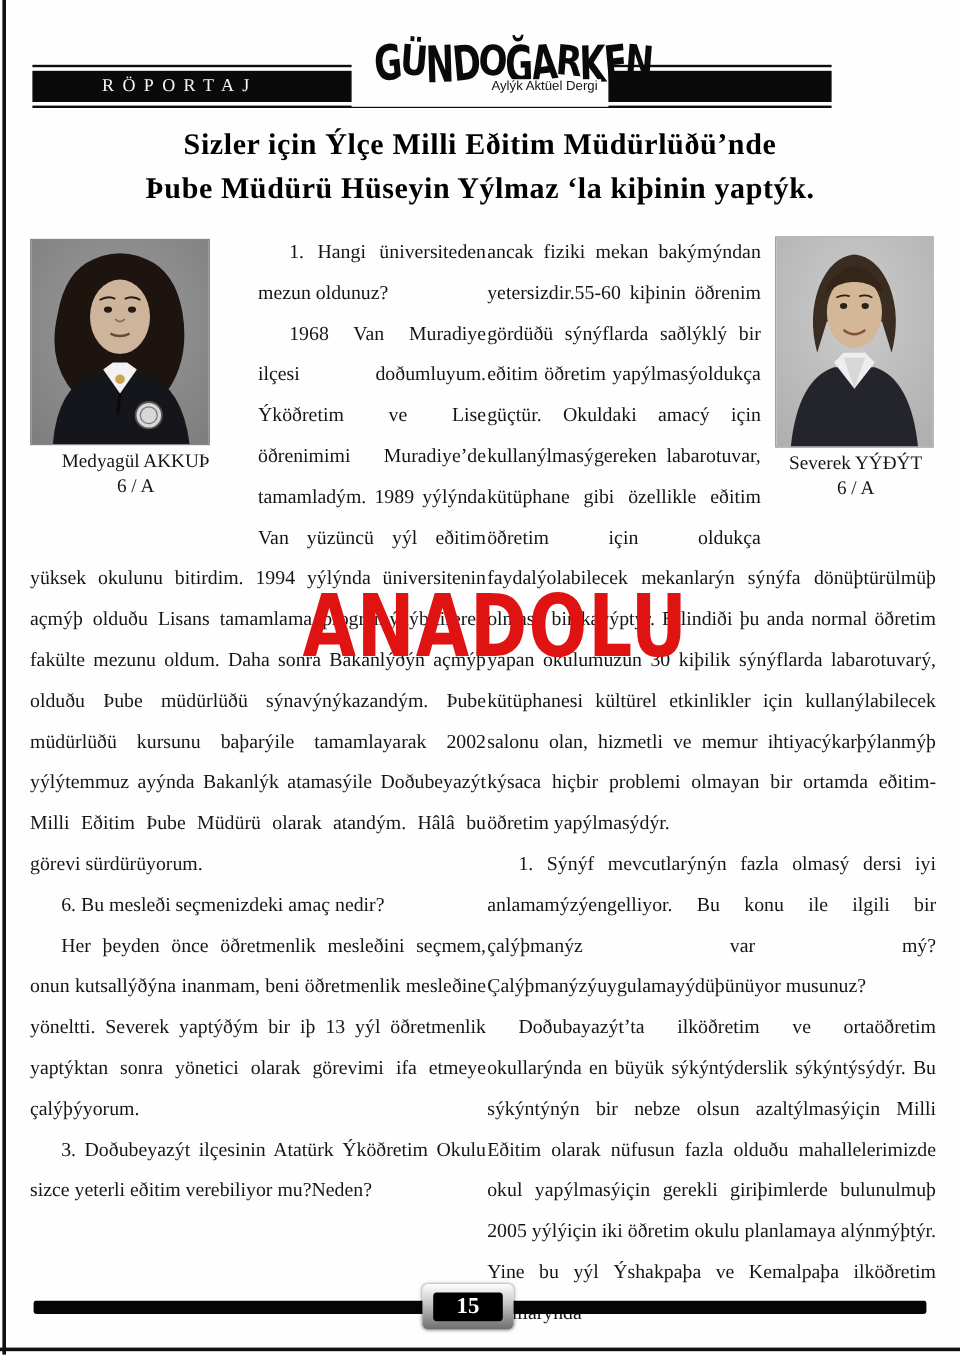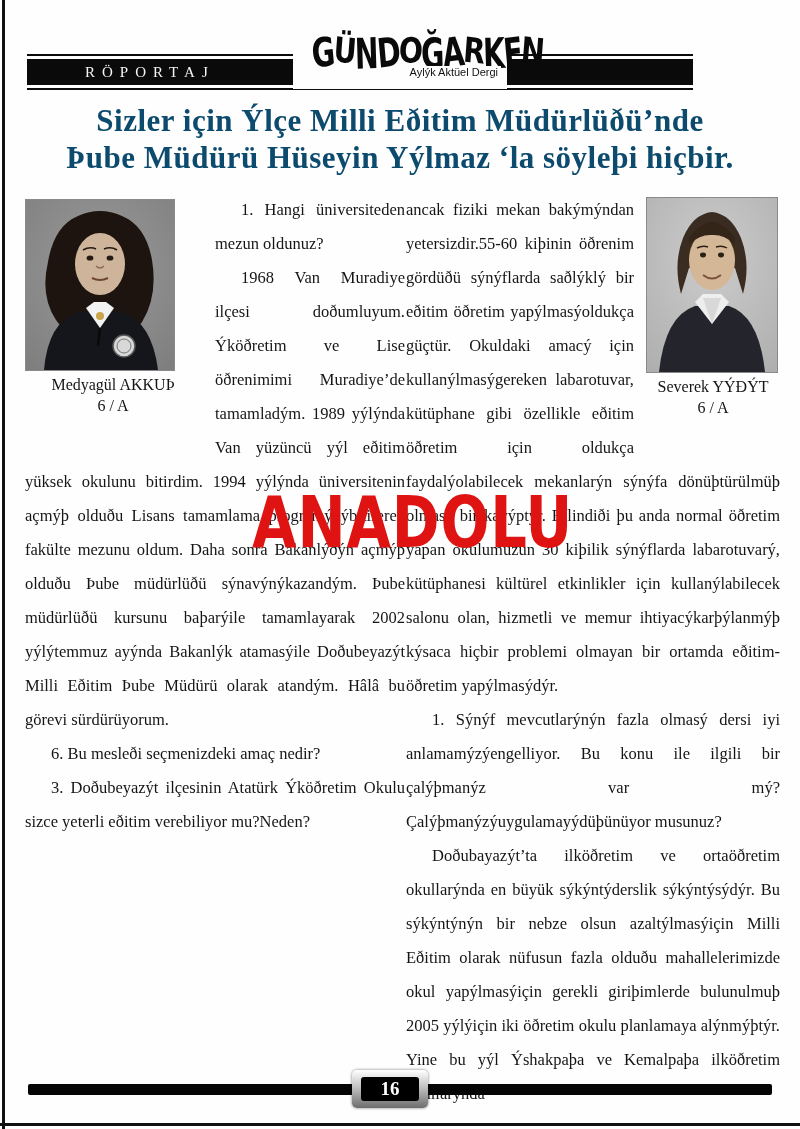--- a/index.html
+++ b/index.html
@@ -33,21 +33,21 @@
   .lgl.r1{transform:rotate(5deg) scaleY(1.05) translateY(-2px);}
   .lgl.r2{transform:rotate(-2deg) scaleY(1.28) translateY(1px);}
   .logo-tagline{
     position:absolute;right:6px;bottom:11px;font-family:"Liberation Sans",sans-serif;
     font-size:11px;color:#111;background:#fefefe;padding:0 3px;
   }
 
   
   .article-title{
     position:absolute;left:0;right:0;top:102px;text-align:center;
-    font-weight:bold;font-size:31px;line-height:37px;letter-spacing:.5px;color:#0c4a6e;
+    font-weight:bold;font-size:25px;line-height:37px;letter-spacing:.5px;color:#000000;
   }
 
   
   .col{
     position:absolute;top:193px;text-align:justify;
     font-size:16.5px;line-height:34px;color:#151515;
   }
   .col p{margin:0;text-indent:26px;}
   .col p.no-indent{text-indent:0;}
   .col-left{left:25px;width:380px;}
@@ -95,21 +95,21 @@
   <div class="rule"></div>
 </div>
 
 <div class="logo-box">
   <div class="logo-text"><span class="lgl r0">G</span><span class="lgl r1">Ü</span><span class="lgl r2">N</span><span class="lgl r0">D</span><span class="lgl r1">O</span><span class="lgl r2">Ğ</span><span class="lgl r0">A</span><span class="lgl r1">R</span><span class="lgl r2">K</span><span class="lgl r0">E</span><span class="lgl r1">N</span></div>
   <div class="logo-tagline">Aylýk Aktüel Dergi</div>
 </div>
 
 <div class="article-title">
   <div>Sizler için Ýlçe Milli Eðitim Müdürlüðü’nde</div>
-  <div>Þube Müdürü Hüseyin Yýlmaz ‘la söyleþi hiçbir.</div>
+  <div>Þube Müdürü Hüseyin Yýlmaz ‘la kiþinin yaptýk.</div>
 </div>
 
 <div class="col col-left">
   <div class="photo-float photo-float-left">
     <svg class="photo-frame" width="148" height="170" viewBox="0 0 148 170" xmlns="http://www.w3.org/2000/svg">
       <rect width="148" height="170" fill="#8f8f8f"></rect>
       <rect width="148" height="170" fill="url(#gl)" opacity=".5"></rect>
       <defs>
         <radialGradient id="gl" cx="50%" cy="40%" r="75%">
           <stop offset="0%" stop-color="#a6a6a6"></stop>
@@ -132,20 +132,21 @@
       <circle cx="98" cy="146" r="7" fill="none" stroke="#777" stroke-width="1"></circle>
     </svg>
     <div class="caption">
       <div class="cap-name">Medyagül AKKUÞ</div>
       <div>6 / A</div>
     </div>
   </div>
   <p>1. Hangi üniversiteden mezun oldunuz?</p>
   <p>1968 Van Muradiye ilçesi doðumluyum. Ýköðretim ve Lise öðrenimimi Muradiye’de tamamladým. 1989 yýlýnda Van yüzüncü yýl eðitim yüksek okulunu bitirdim. 1994 yýlýnda üniversitenin açmýþ olduðu Lisans tamamlama programýnýbitirerek fakülte mezunu oldum. Daha sonra Bakanlýðýn açmýþ olduðu Þube müdürlüðü sýnavýnýkazandým. Þube müdürlüðü kursunu baþarýile tamamlayarak 2002 yýlýtemmuz ayýnda Bakanlýk atamasýile Doðubeyazýt Milli Eðitim Þube Müdürü olarak atandým. Hâlâ bu görevi sürdürüyorum.</p>
   <p>6. Bu mesleði seçmenizdeki amaç nedir?</p>
+  <p>Her þeyden önce öðretmenlik mesleðini seçmem, onun kutsallýðýna inanmam, beni öðretmenlik mesleðine yöneltti. Severek yaptýðým bir iþ 13 yýl öðretmenlik yaptýktan sonra yönetici olarak görevimi ifa etmeye çalýþýyorum.</p>
   <p>3. Doðubeyazýt ilçesinin Atatürk Ýköðretim Okulu sizce yeterli eðitim verebiliyor mu?Neden?</p>
 </div>
 
 <div class="col col-right">
   <div class="photo-float photo-float-right">
     <svg class="photo-frame" width="130" height="174" viewBox="0 0 130 174" xmlns="http://www.w3.org/2000/svg">
       <rect width="130" height="174" fill="#c2c2c2"></rect>
       <rect width="130" height="174" fill="url(#gr)" opacity=".55"></rect>
       <defs>
         <radialGradient id="gr" cx="50%" cy="35%" r="80%">
@@ -172,15 +173,15 @@
   </div>
   <p class="no-indent">ancak fiziki mekan bakýmýndan yetersizdir.55-60 kiþinin öðrenim gördüðü sýnýflarda saðlýklý bir eðitim öðretim yapýlmasýoldukça güçtür. Okuldaki amacý için kullanýlmasýgereken labarotuvar, kütüphane gibi özellikle eðitim öðretim için oldukça faydalýolabilecek mekanlarýn sýnýfa dönüþtürülmüþ olmasý bir kayýptýr. Bilindiði þu anda normal öðretim yapan okulumuzun 30 kiþilik sýnýflarda labarotuvarý, kütüphanesi kültürel etkinlikler için kullanýlabilecek salonu olan, hizmetli ve memur ihtiyacýkarþýlanmýþ kýsaca hiçbir problemi olmayan bir ortamda eðitim-öðretim yapýlmasýdýr.</p>
   <p>1. Sýnýf mevcutlarýnýn fazla olmasý dersi iyi anlamamýzýengelliyor. Bu konu ile ilgili bir çalýþmanýz var mý? Çalýþmanýzýuygulamayýdüþünüyor musunuz?</p>
   <p>Doðubayazýt’ta ilköðretim ve ortaöðretim okullarýnda en büyük sýkýntýderslik sýkýntýsýdýr. Bu sýkýntýnýn bir nebze olsun azaltýlmasýiçin Milli Eðitim olarak nüfusun fazla olduðu mahallelerimizde okul yapýlmasýiçin gerekli giriþimlerde bulunulmuþ 2005 yýlýiçin iki öðretim okulu planlamaya alýnmýþtýr. Yine bu yýl Ýshakpaþa ve Kemalpaþa ilköðretim okullarýnda</p>
 </div>
 
 <div class="watermark" style="color: rgb(224, 19, 19);">ANADOLU</div>
 
 <div class="footer-bar"></div>
 <div class="page-num-outer">
-  <div class="page-num-inner">16</div>
+  <div class="page-num-inner">15</div>
 </div>
 <div class="edge-bottom"></div>
 
 </body></html>

